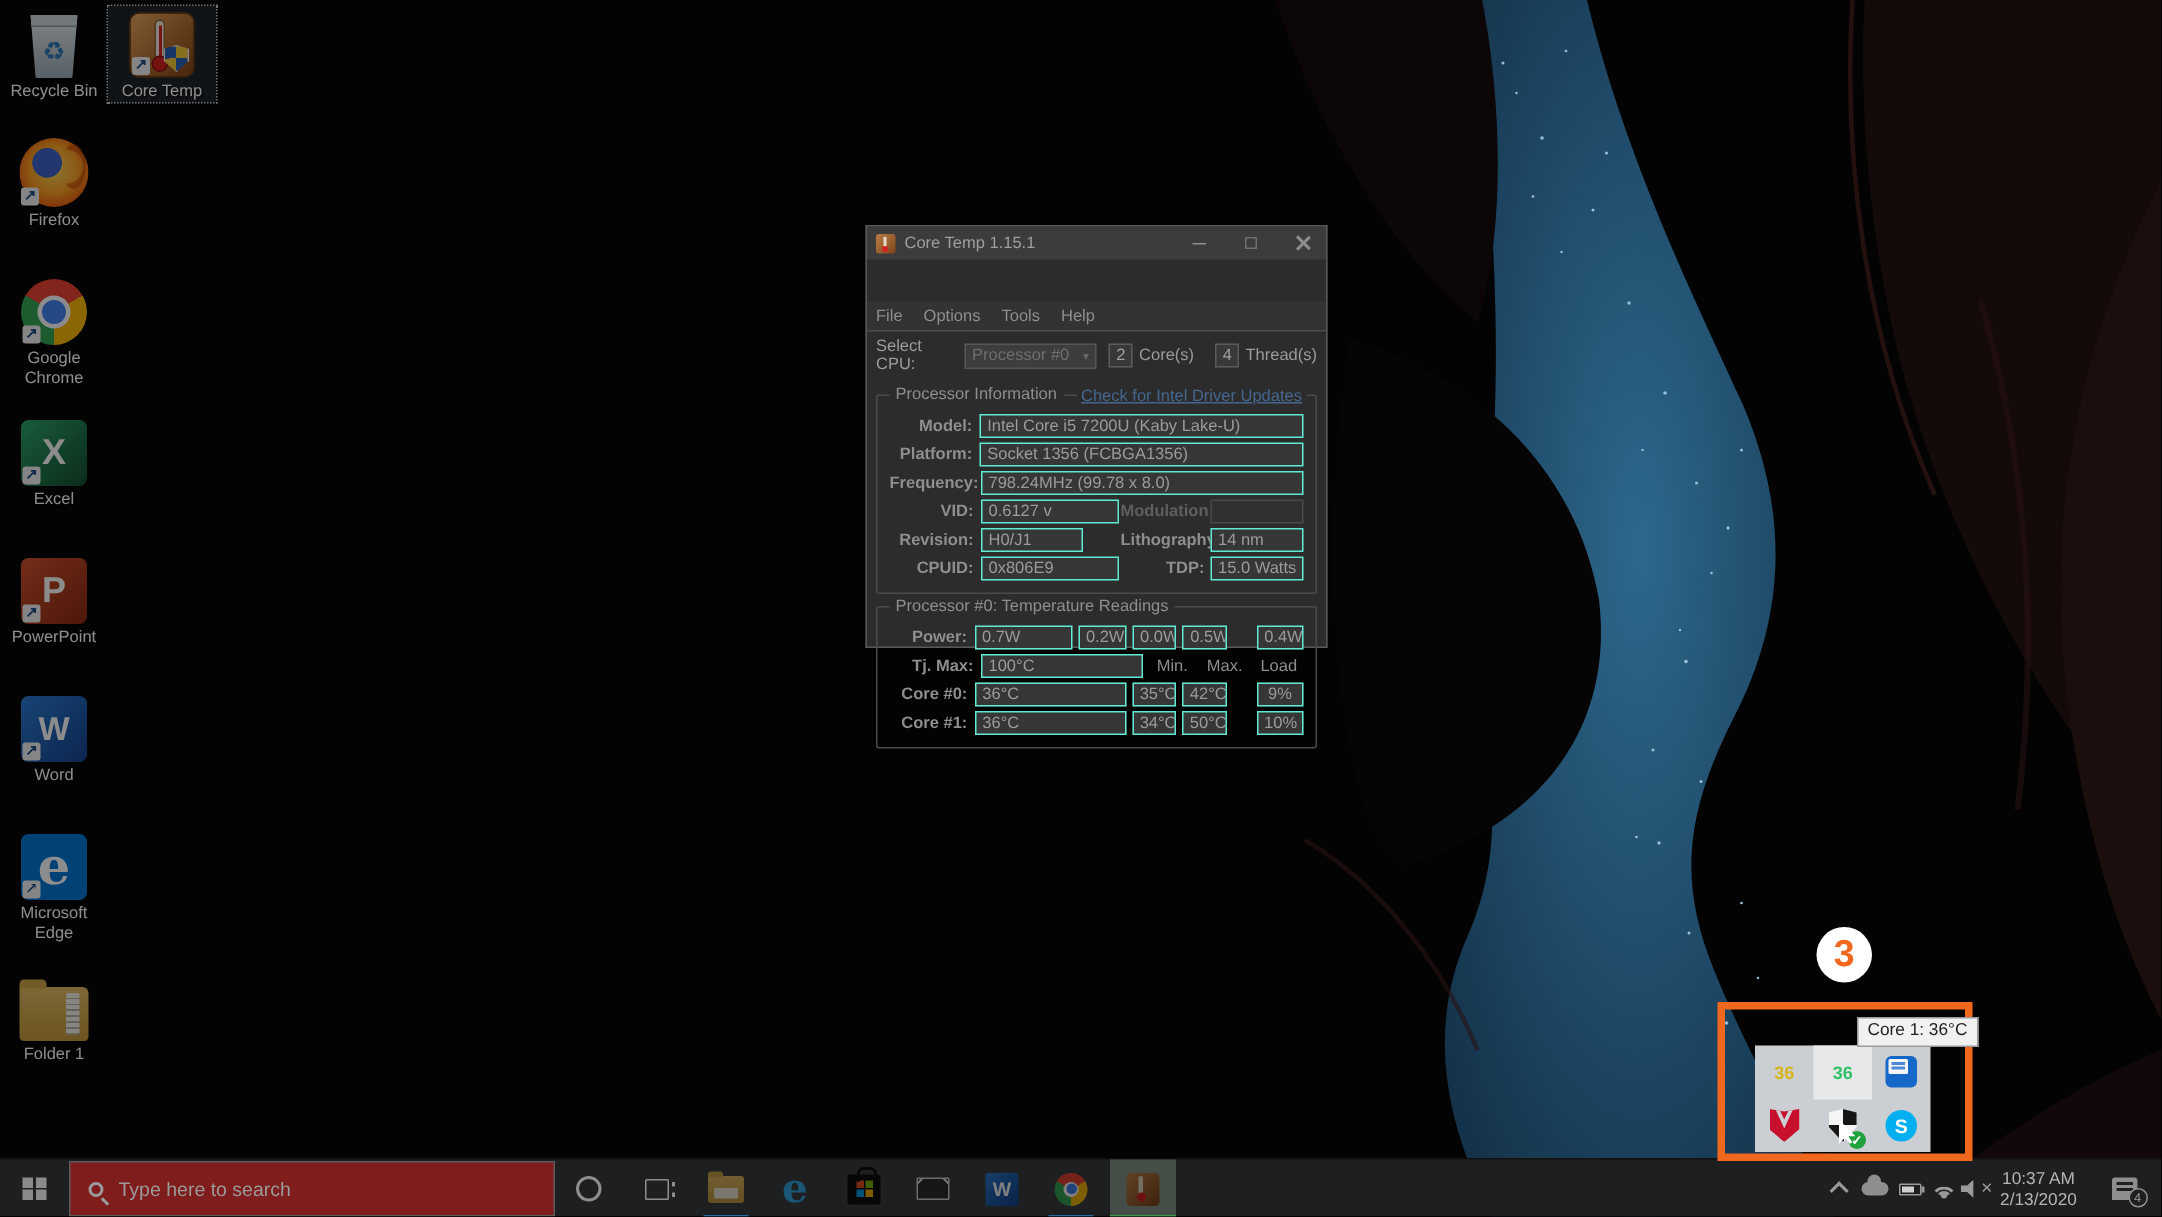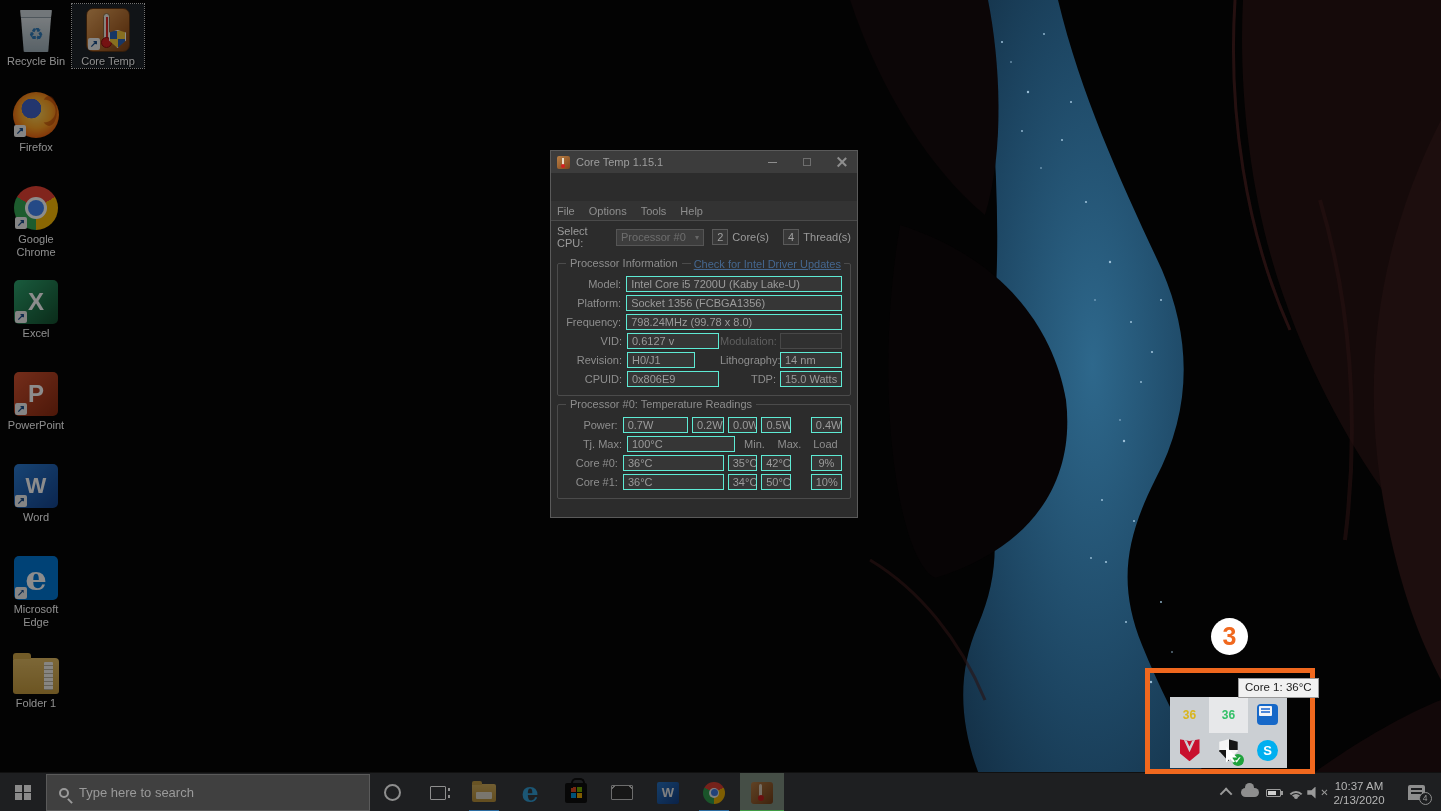--- a/index.html
+++ b/index.html
@@ -43,21 +43,21 @@
   .i-excel { background:linear-gradient(135deg,#2ea56f,#134f2e); font-size:24px; }
   .i-ppt   { background:linear-gradient(135deg,#d35230,#8a2a10); font-size:24px; }
   .i-word  { background:linear-gradient(135deg,#2b7cd3,#14448f); font-size:22px; }
   .i-edge  { background:#0078d7; font-size:34px; font-weight:bold; font-family:"DejaVu Serif",serif; }
   .i-folder { width:46px; height:36px; background:linear-gradient(180deg,#e2bb63,#c49a3e); border-radius:2px 4px 3px 3px; position:relative; }
   .i-folder::before { content:""; position:absolute; top:-5px; left:0; width:18px; height:6px; background:#cfa647; border-radius:3px 3px 0 0; }
   .i-folder::after { content:""; position:absolute; right:6px; top:4px; width:9px; height:28px;
       background:repeating-linear-gradient(180deg,#f5f2ea 0 3px,#b9b29e 3px 4px); border-radius:1px; }
 
   
-  .win { position:absolute; left:550px; top:150px; width:308px; height:368px; z-index:2;
+  .win { position:absolute; left:577px; top:150px; width:308px; height:282px; z-index:2;
          background:#2c2c2c; border:1px solid #5a5a5a; font-size:11px; color:#9b9b9b; }
   .titlebar { height:22px; background:#3c3c3c; display:flex; align-items:center; padding:0 6px; }
   .titlebar .t-icon { width:13px; height:13px; border-radius:2px; background:linear-gradient(135deg,#b97f45,#7e441a); position:relative; margin-right:6px; }
   .titlebar .t-icon::before { content:""; position:absolute; left:5px; top:2px; width:2px; height:7px; background:#e9dcc8; }
   .titlebar .t-icon::after { content:""; position:absolute; left:4px; top:8px; width:4px; height:4px; background:#d42020; border-radius:50%; }
   .t-title { flex:1; color:#9e9e9e; }
   .t-btns { display:flex; gap:26px; margin-right:4px; align-items:center; }
   .t-min { width:9px; height:1px; background:#8e8e8e; }
   .t-max { width:8px; height:8px; border:1px solid #6e6e6e; }
   .t-close { position:relative; width:10px; height:10px; }
@@ -72,41 +72,41 @@
            padding:1px 4px; display:flex; align-items:center; }
   .combo .arrow { margin-left:auto; font-size:8px; color:#666; }
   .numbox { width:17px; height:16px; background:#383838; border:1px solid #5a5a5a; color:#a0a0a0;
             text-align:center; line-height:15px; margin-left:8px; }
   .numlab { margin-left:4px; }
   .group { position:relative; border:1px solid #4b4b4b; border-radius:2px; margin-top:8px; padding:10px 8px 5px 8px; }
   .glegend { position:absolute; top:-7px; left:8px; background:#2c2c2c; padding:0 4px; color:#8e8e8e; }
   .glink { position:absolute; top:-6px; right:6px; background:#2c2c2c; padding:0 3px; color:#45678f;
            text-decoration:underline; cursor:pointer; }
   .row { display:flex; align-items:center; height:16px; margin-bottom:3px; }
-  .lab { width:56px; text-align:right; margin-right:5px; color:#8e8e8e; white-space:nowrap; }
+  .lab { width:56px; text-align:right; margin-right:5px; color:#8e8e8e; white-space:nowrap;font-weight:bold; }
   .lab.dis { color:#5f5f5f; }
   .fld { height:16px; background:#363636; border:1px solid #5eead4; color:#9b9b9b;
          padding:0 4px; line-height:14px; white-space:nowrap; overflow:hidden; }
   .f-wide { width:219px; } .f-mid { width:92px; } .f-right { width:62px; }
   .lab2 { margin-left:auto; text-align:right; margin-right:4px; }
   .fld.dis { background:#303030; border-color:#484848; }
   .p1 { width:70px; } .p2 { width:34px; margin-left:4px; }
   .c1 { width:31px; margin-left:4px; text-align:center; } .c2 { width:31px; margin-left:4px; text-align:center; }
   .c3 { width:33px; margin-left:20px; text-align:center; }
   .wideT { width:108px; }
   .hcol { width:31px; margin-left:4px; text-align:center; color:#8e8e8e; }
   .hcol3 { width:33px; margin-left:4px; text-align:center; color:#8e8e8e; }
 
   
   .taskbar { position:absolute; left:0; bottom:0; width:1441px; height:39px; background:#1e1f21; z-index:3; border-top:1px solid #101010; }
   .tb-item { position:absolute; top:0; height:39px; display:flex; align-items:center; justify-content:center; cursor:pointer; }
   .start { left:0; width:46px; }
   .winlogo { display:grid; grid-template-columns:7px 7px; grid-template-rows:7px 7px; gap:1.5px; }
   .winlogo span { background:#8a8a8a; }
-  .searchbox { position:absolute; left:46px; top:1px; width:324px; height:37px; background:#404040;
+  .searchbox { position:absolute; left:46px; top:1px; width:324px; height:37px; background:#7f1d1d;
                border:1px solid #5a5a5a; display:flex; align-items:center; padding-left:12px; cursor:text; }
   .mag { width:10px; height:10px; border:2px solid #9a9a9a; border-radius:50%; position:relative; margin-right:10px; }
   .mag::after { content:""; position:absolute; left:8px; top:8px; width:2px; height:6px; background:#9a9a9a; transform:rotate(-45deg); }
   .searchtext { color:#9a9a9a; font-size:13px; }
   .cortana { left:378px; width:28px; }
   .cortana .ring { width:17px; height:17px; border:2px solid #8e8e8e; border-radius:50%; }
   .taskview { left:424px; width:28px; }
   .tv { width:16px; height:14px; border:1.5px solid #8e8e8e; border-radius:1px; position:relative; }
   .tv::before { content:""; position:absolute; right:-5px; top:1px; width:2px; height:3px; background:#8e8e8e; }
   .tv::after { content:""; position:absolute; right:-5px; bottom:1px; width:2px; height:3px; background:#8e8e8e; }

